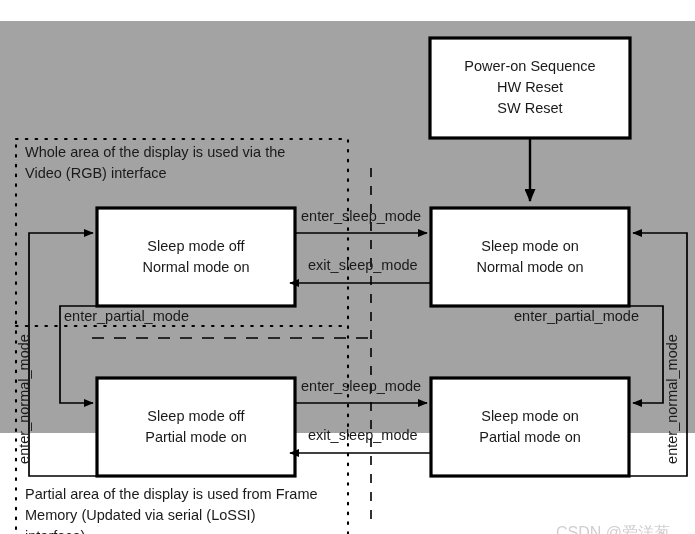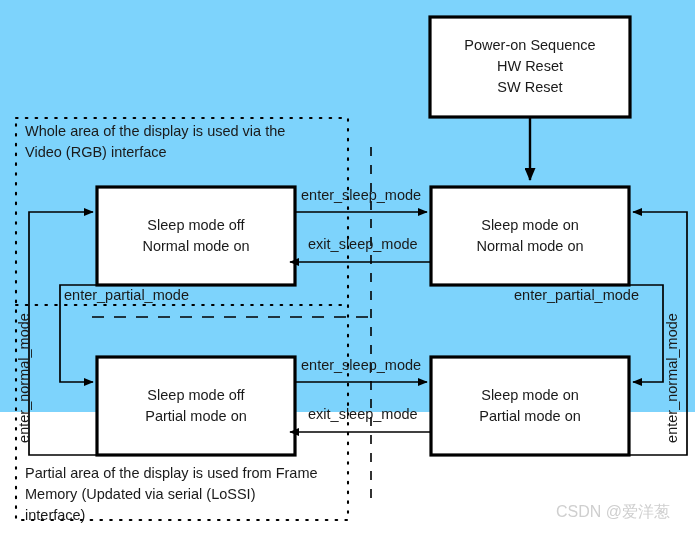--- a/index.html
+++ b/index.html
@@ -10,21 +10,22 @@
   body {
     font-family: "Liberation Sans", sans-serif;
     width: 695px;
     height: 534px;
     overflow: hidden;
   }
   #diagram-root {
     position: relative;
     width: 695px;
     height: 412px;
-    background: #7dd3fc;
+    background: #a3a3a3;
+    margin-top: 21px;
   }
   svg.diagram-canvas {
     position: absolute;
     top: 0;
     left: 0;
     width: 695px;
     height: 534px;
     display: block;
   }
   .state-box-rect {

